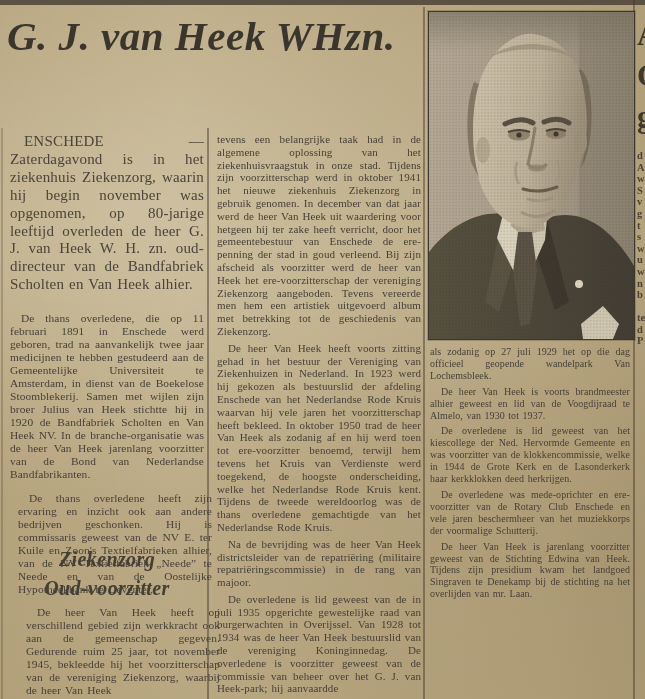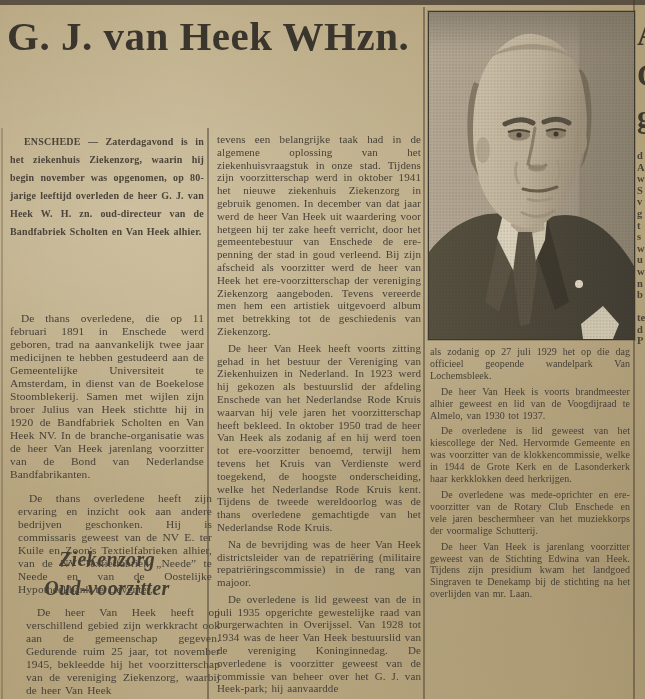--- a/index.html
+++ b/index.html
@@ -19,29 +19,29 @@
   }
   .rule-h-top{position:absolute;left:0;top:0;width:645px;height:5px;background:#4e463a;opacity:.88;}
   .rule-v{position:absolute;width:2px;background:rgba(62,53,40,.45);}
   #rule-left{left:1px;top:128px;height:571px;opacity:.55;}
   #rule-c1c2{left:207px;top:128px;height:571px;}
   #rule-c2c3{left:423px;top:7px;height:692px;}
   #rule-edge{left:633px;top:0;height:699px;}
   #headline{
     position:absolute;left:7px;top:10px;width:415px;
     font-size:41px;line-height:53px;font-weight:600;
-    color:#3b362d;letter-spacing:.5px;white-space:nowrap;
+    color:#3b362d;letter-spacing:.5px;white-space:nowrap;font-style:italic;
   }
   .col{position:absolute;text-align:justify;}
   .col p{margin:0 0 4px 0;text-indent:11px;hyphens:auto;}
   .col p.noindent{text-indent:0;}
   #col1{left:10px;top:0;width:194px;font-size:11.4px;line-height:13px;word-spacing:1.2px;letter-spacing:.1px;}
   #lead{
     position:absolute;left:0;top:133px;width:194px;
-    font-size:10px;line-height:17.9px;font-weight:700;
+    font-size:15px;line-height:17.9px;font-weight:400;
     color:#4a443a;text-indent:14px;letter-spacing:.2px;word-spacing:1px;
   }
   #c1p2{position:absolute;left:0;top:296px;width:194px;margin-top:16px;}
   #c1p3{position:absolute;left:0;top:492px;width:194px;margin-left:8px;}
   #subheading{
     position:absolute;left:0;top:545px;width:194px;
     font-style:italic;font-weight:700;font-size:20px;line-height:29px;
     text-align:center;color:#453f34;letter-spacing:.4px;
   }
   #c1p4{position:absolute;left:16px;top:606px;width:194px;}

